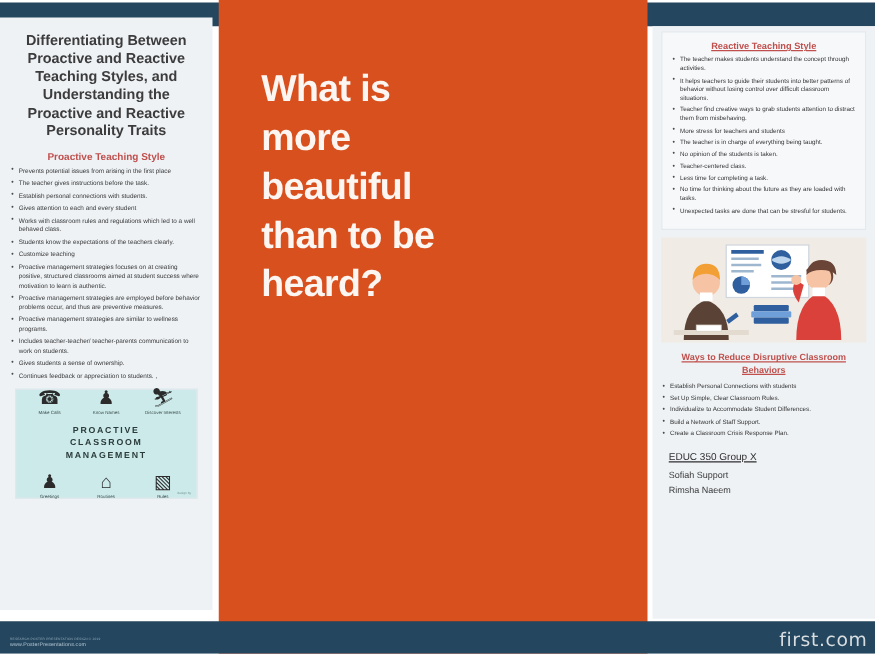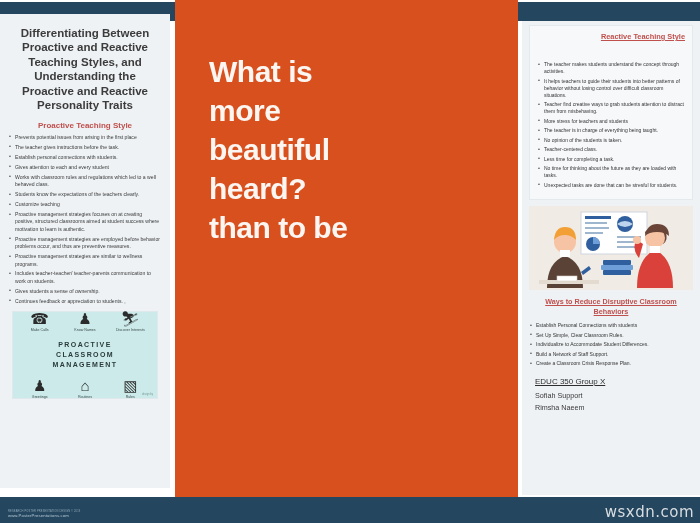--- a/index.html
+++ b/index.html
@@ -107,22 +107,22 @@
     letter-spacing: -0.5px;
   }
   .big-question div { white-space: nowrap; }
 
   
   .r-card {
     background: #f6f8fa; border: 1px solid #e4e9ee;
     padding: 6px 7px 8px 7px;
   }
   .r-head {
-    text-align: right; font-size: 7.4px; font-weight: bold;
-    color: #c0504d; text-decoration: underline; margin-bottom: 20px;
+    text-align: center; font-size: 7.4px; font-weight: bold;
+    color: #c0504d; text-decoration: underline; margin-bottom: 4px;
   }
   .r-bullets { list-style: none; font-size: 5px; color: #343434; line-height: 1.42; }
   .r-bullets li { position: relative; padding-left: 7px; margin-bottom: 2.4px; }
   .r-bullets li::before {
     content: "\2022"; position: absolute; left: 1px; top: -0.5px;
     color: #4a4a4a; font-size: 5.5px;
   }
 
   .illo {
     margin-top: 6px; height: 84px; background: #f0ebe4;
@@ -214,22 +214,22 @@
 
       <div class="ig-credit">design by</div>
     </div>
   </div>
 
   <div class="col-center">
     <div class="big-question">
       <div>What is</div>
       <div>more</div>
       <div>beautiful</div>
+      <div>than to be</div>
       <div>heard?</div>
-      <div>than to be</div>
     </div>
   </div>
 
   <div class="col-right">
 
     <div class="r-card">
       <div class="r-head">Reactive Teaching Style</div>
       <ul class="r-bullets">
         <li>The teacher makes students understand the concept through activities.</li>
         <li>It helps teachers to guide their students into better patterns of behavior without losing control over difficult classroom situations.</li>
@@ -299,16 +299,16 @@
       <li>Sofiah Support</li>
       <li>Rimsha Naeem</li>
     </ul>
   </div>
 
   <div class="band-bottom">
     <div class="band-footer-text">
       <span class="small">RESEARCH POSTER PRESENTATION DESIGN © 2019</span>
       <span>www.PosterPresentations.com</span>
     </div>
-    <div class="watermark">wsxdn.com</div>
+    <div class="watermark">first.com</div>
   </div>
 
 </div>
 
 </body></html>

